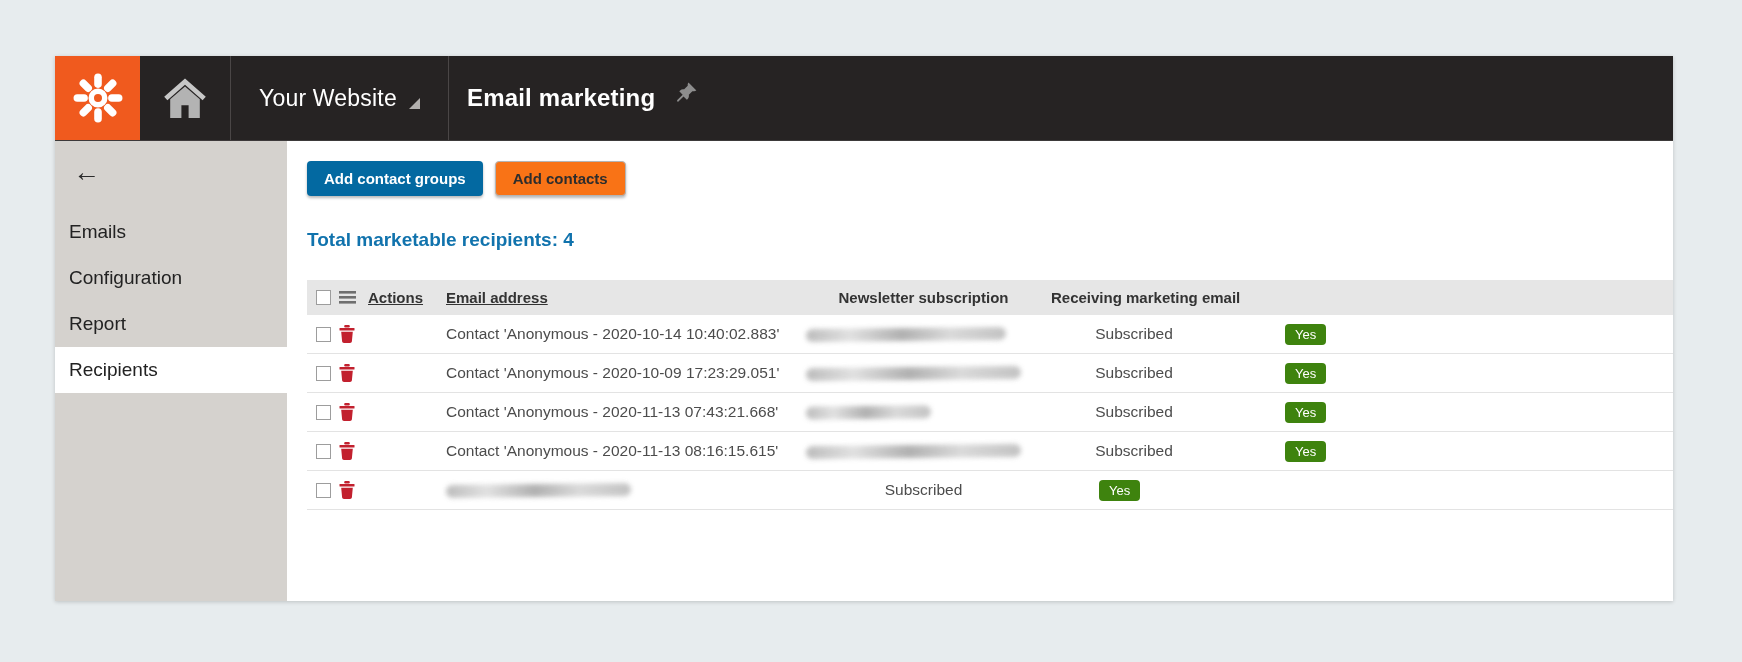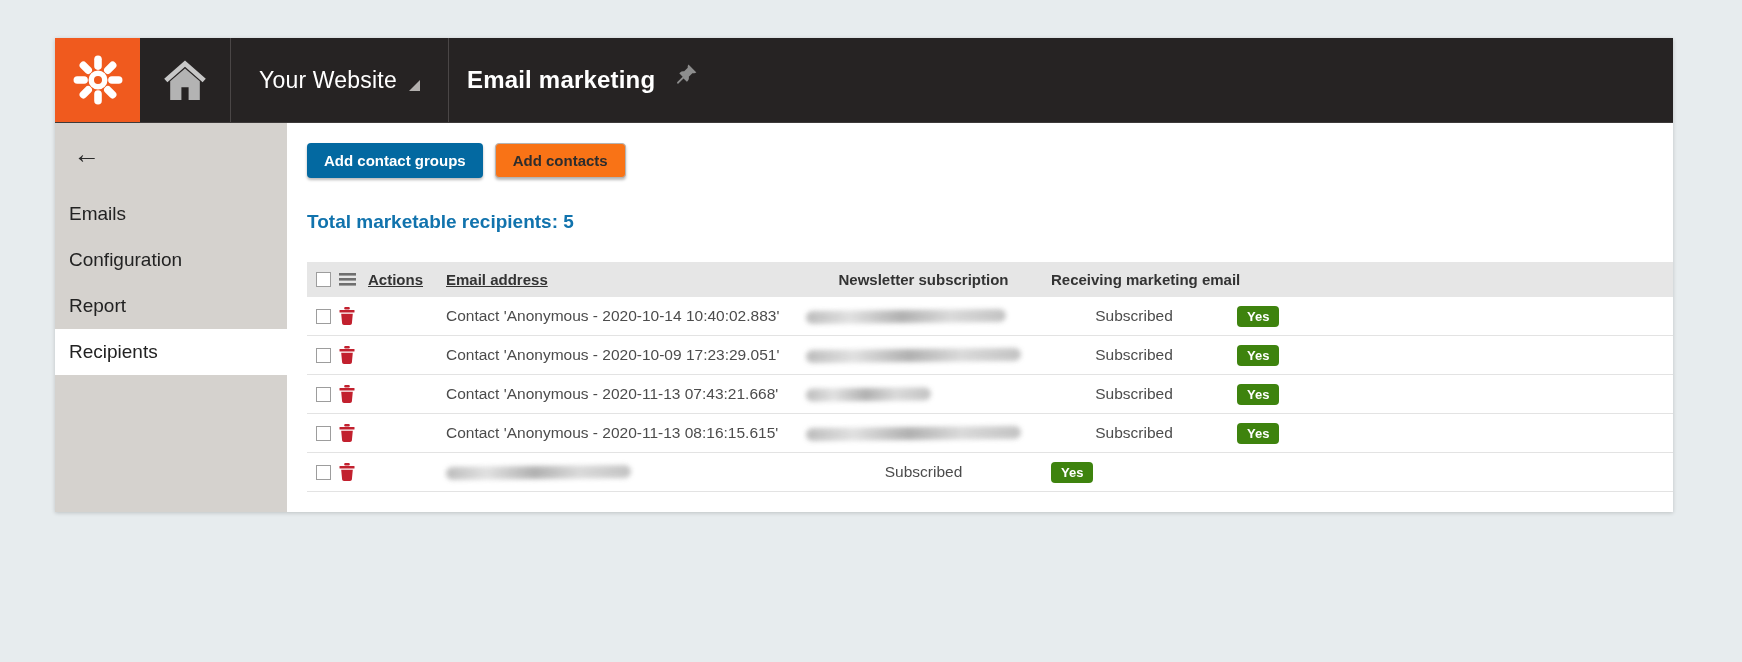--- a/index.html
+++ b/index.html
@@ -4,22 +4,22 @@
 <style>
   * { margin:0; padding:0; box-sizing:border-box; }
   html,body { width:1742px; height:662px; }
   body {
     background:#e7ecee;
     font-family:"Liberation Sans","DejaVu Sans",sans-serif;
     overflow:hidden;
     position:relative;
   }
   .app-window {
-    position:absolute; left:55px; top:38px;
-    width:1618px; height:474px;
+    position:absolute; left:55px; top:56px;
+    width:1618px; height:545px;
     background:#ffffff;
     box-shadow:0 1px 4px rgba(0,0,0,.18);
     display:flex; flex-direction:column;
   }
   
   .topbar {
     height:85px; flex:0 0 85px;
     background:#262323;
     display:flex; align-items:stretch;
     border-bottom:1px solid #3d3a3a;
@@ -126,23 +126,24 @@
   .trash-icon { cursor:pointer; display:inline-flex; }
   .redacted {
     height:13px; border-radius:7px;
     background:linear-gradient(90deg,#b5b5b5 0%,#dedede 22%,#a8a8a8 48%,#d6d6d6 72%,#bcbcbc 100%);
     filter:blur(2.5px);
     opacity:.9;
     transform:skewY(-.6deg);
   }
   .badge {
     background:#3e830e; color:#ffffff;
-    font-size:13px; font-weight:bold;
+    font-size:13px; font-weight:normal;
     padding:3px 10px; border-radius:4px;
     display:inline-block;
+    margin-left:48px;
   }
 </style>
 </head>
 <body>
 
 <div class="app-window">
 
   <div class="topbar">
     <div class="logo-tile">
       <span style="display:inline-flex;">
@@ -204,21 +205,21 @@
         </div>
       </div>
     </div>
 
     <div class="main">
       <div class="btn-row">
         <button class="btn btn-primary">Add contact groups</button>
         <button class="btn btn-secondary">Add contacts</button>
       </div>
 
-      <div class="summary">Total marketable recipients: 5</div>
+      <div class="summary">Total marketable recipients: 4</div>
 
       <div class="table">
         <div class="thead">
           <div class="cell c-check">
             <span class="checkbox"></span>
           </div>
           <div class="cell c-icon">
             <span class="hamburger-icon">
               <svg width="17" height="13" viewBox="0 0 17 13">
                 <rect x="0" y="0" width="17" height="2.6" fill="#6f6f6f"></rect>

